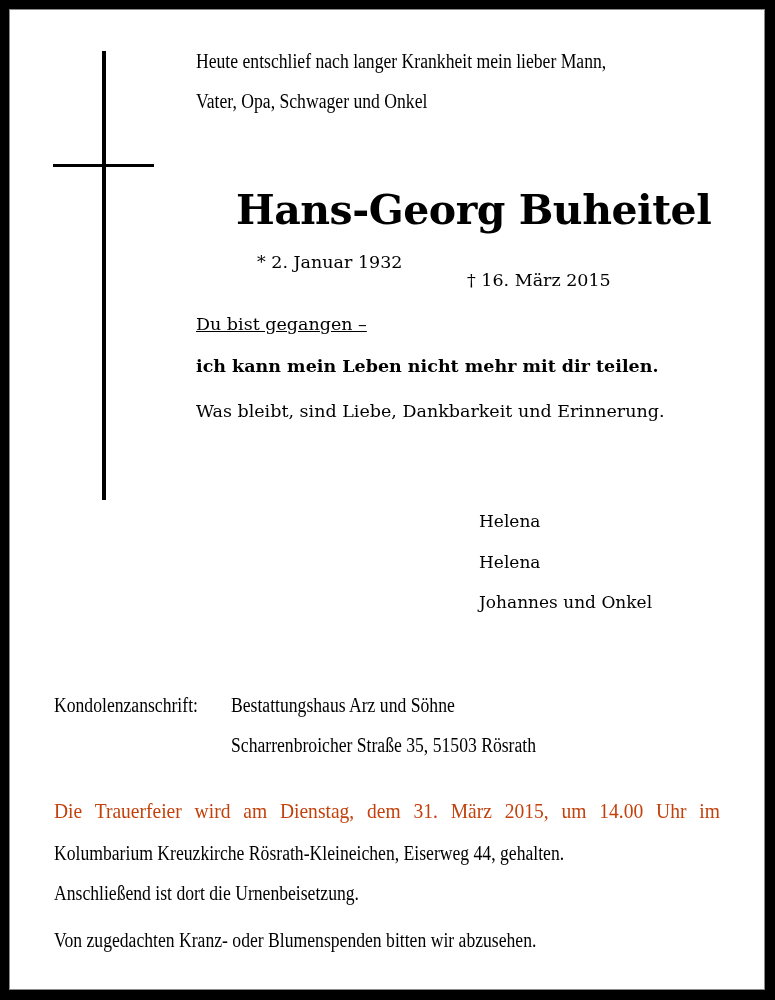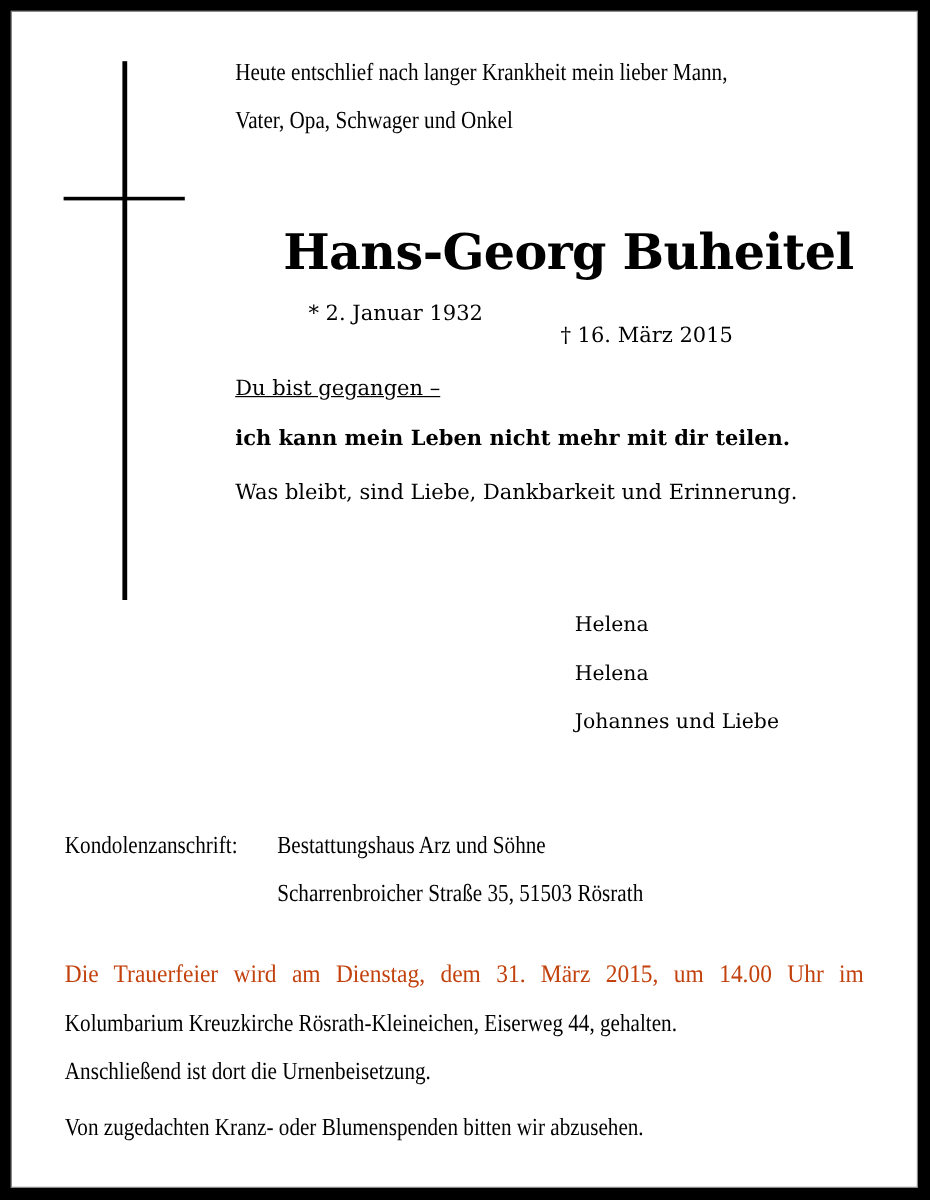--- a/index.html
+++ b/index.html
@@ -97,21 +97,21 @@
 
   <div class="t serif-d" style="left:257px; top:254px;text-align:center;">* 2. Januar 1932</div>
   <div class="t serif-d" style="left:467px; top:254px;margin-top:18px;">† 16. März 2015</div>
 
   <div class="t serif-d" style="left:196px; top:316px;text-decoration:underline;">Du bist gegangen –</div>
   <div class="t serif-d" style="left:196px; top:358px;font-weight:bold;">ich kann mein Leben nicht mehr mit dir teilen.</div>
   <div class="t serif-d" style="left:196px; top:403px;">Was bleibt, sind Liebe, Dankbarkeit und Erinnerung.</div>
 
   <div class="t bold" style="left:479px; top:513px;">Helena</div>
   <div class="t bold" style="left:479px; top:554px;">Helena</div>
-  <div class="t bold" style="left:479px; top:594px;">Johannes und Liebe</div>
+  <div class="t bold" style="left:479px; top:594px;">Johannes und Onkel</div>
 
   <div class="t cond" style="left:54px; top:695px;">Kondolenzanschrift:</div>
   <div class="t cond" style="left:231px; top:695px;">Bestattungshaus Arz und Söhne</div>
   <div class="t cond" style="left:231px; top:735px;">Scharrenbroicher Straße 35, 51503 Rösrath</div>
 
   <div class="justified" style="top:801px;">
     <span style="transform:scaleX(0.93); width:716px;">Die Trauerfeier wird am Dienstag, dem 31. März 2015, um 14.00 Uhr im</span>
   </div>
   <div class="t cond" style="left:54px; top:843px;">Kolumbarium Kreuzkirche Rösrath-Kleineichen, Eiserweg 44, gehalten.</div>
   <div class="t cond" style="left:54px; top:883px;">Anschließend ist dort die Urnenbeisetzung.</div>

